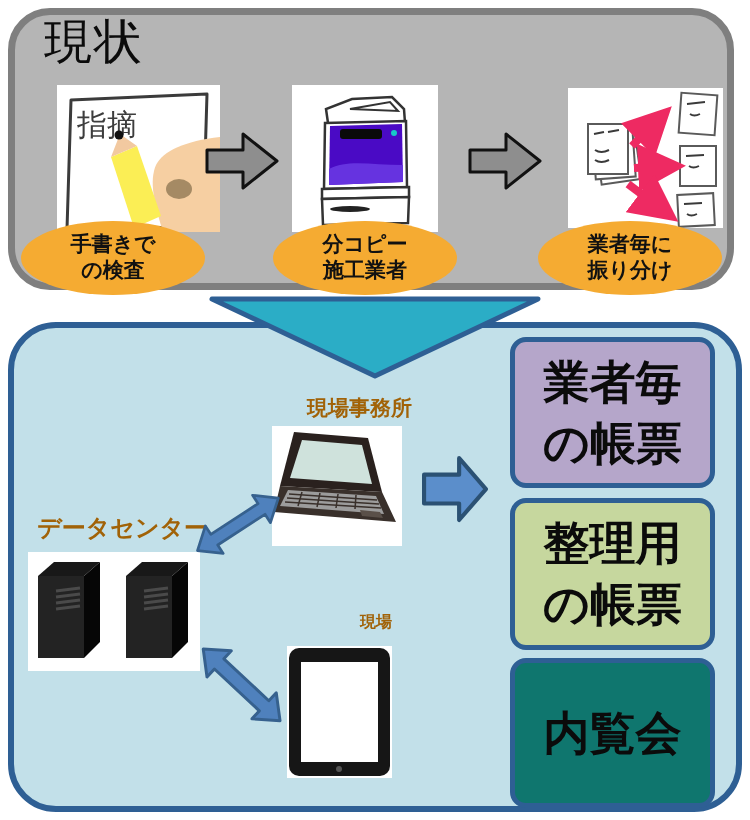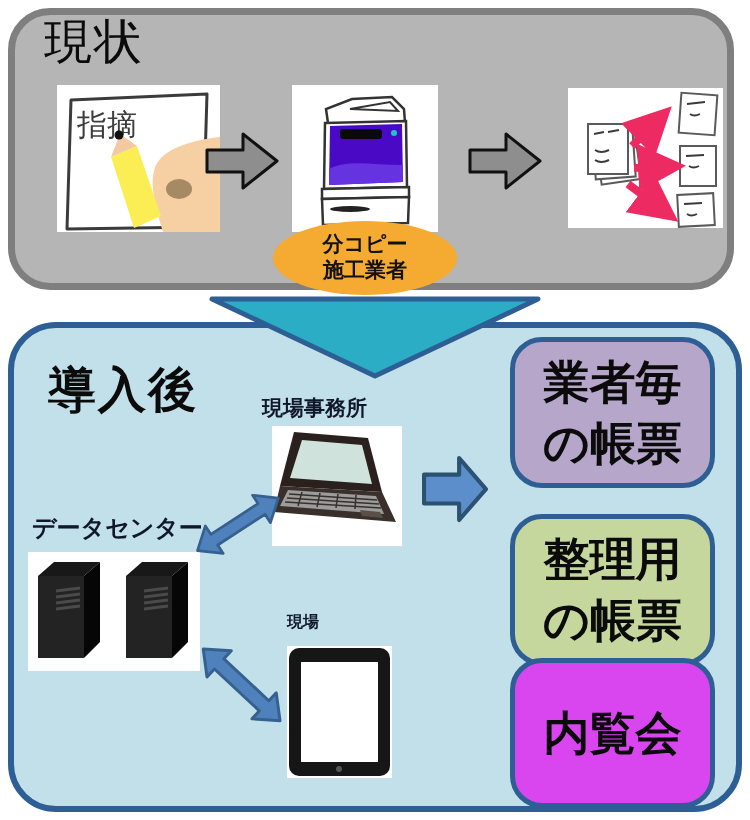--- a/index.html
+++ b/index.html
@@ -21,29 +21,29 @@
   .caption-ellipse span{display:block;font-size:21px;font-weight:bold;color:#111;line-height:1.22;}
 
   
   .transition{left:208px;top:296px;width:334px;height:84px;z-index:6;}
 
   
   .panel-after{left:8px;top:322px;width:734px;height:490px;background:#c2e0e9;
     border:6px solid #2e5f94;border-radius:48px;box-sizing:border-box;z-index:1;}
   .title-after{left:48px;top:358px;font-size:48px;font-weight:bold;color:#0b0b0b;
     letter-spacing:2px;z-index:4;}
-  .node-label{font-size:21px;font-weight:bold;color:#0f172a;text-align:left;z-index:4;font-family:Liberation Serif, serif;}
+  .node-label{font-size:21px;font-weight:bold;color:#a16207;text-align:right;z-index:4;font-family:Liberation Serif, serif;}
   .sync-arrow{z-index:5;}
-  .output-box{width:205px;height:150px;border:5px solid #2e5f94;border-radius:32px;
+  .output-box{width:205px;height:150px;border:5px solid #2e5f94;border-radius:16px;
     box-sizing:border-box;display:flex;flex-direction:column;align-items:center;
     justify-content:center;text-align:center;z-index:3;}
   .output-box span{display:block;font-size:46px;font-weight:bold;color:#0b0b0b;line-height:1.32;}
   .box-vendor{background:#b5a6ca;}
   .box-sort{background:#c6d79e;}
-  .box-open{background:#d946ef;}
+  .box-open{background:#0f766e;}
 </style>
 </head>
 <body>
 
 <div id="stage">
 
   <div class="abs panel-current"></div>
   <div class="abs title-current">現状</div>
 
   <div class="abs imgbox" style="left:32px;top:85px;width:163px;height:147px;margin-left:25px;">
@@ -116,33 +116,40 @@
         <path d="M116,116 l18,-1 M119,126 q4,3 10,0"></path>
       </g>
       <g stroke="#ee2a62" stroke-width="8" fill="none">
         <line x1="64" y1="58" x2="84" y2="38" marker-end="url(#pinkhead)"></line>
         <line x1="66" y1="80" x2="90" y2="79" marker-end="url(#pinkhead)"></line>
         <line x1="60" y1="96" x2="88" y2="117" marker-end="url(#pinkhead)"></line>
       </g>
     </svg>
   </div>
 
+  <div class="abs caption-ellipse" style="left:21px;top:221px;">
+    <span>手書きで</span>
+    <span>の検査</span>
+  </div>
   <div class="abs caption-ellipse" style="left:273px;top:221px;">
     <span>分コピー</span>
     <span>施工業者</span>
   </div>
+  <div class="abs caption-ellipse" style="left:538px;top:221px;">
+    <span>業者毎に</span>
+    <span>振り分け</span>
+  </div>
 
   <div class="abs transition">
     <svg viewBox="0 0 334 84">
         <polygon points="4,3 330,3 167,80" fill="#2badc6" stroke="#2e5f94" stroke-width="5" stroke-linejoin="round"></polygon>
       </svg>
   </div>
 
   <div class="abs panel-after"></div>
-  <div class="abs title-after">導入後</div>
 
   <div class="abs node-label" style="left:262px;top:394px;width:150px;">現場事務所</div>
   <div class="abs imgbox" style="left:272px;top:426px;width:130px;height:120px;">
     <svg viewBox="0 0 130 120">
       <rect width="130" height="120" fill="#ffffff"></rect>
       <polygon points="22,6 96,12 110,66 8,60" fill="#2a211e"></polygon>
       <polygon points="30,14 90,19 100,58 18,52" fill="#cfe2dc"></polygon>
       <polygon points="8,60 110,66 124,96 2,86" fill="#39302b"></polygon>
       <polygon points="16,64 104,70 112,88 8,80" fill="#9c9c9c"></polygon>
       <g stroke="#39302b" stroke-width="1.5">
@@ -211,21 +218,21 @@
   <div class="abs sync-arrow" style="left:422px;top:454px;width:66px;height:68px;">
     <svg viewBox="0 0 64 68">
         <polygon points="2,20 36,20 36,4 62,34 36,64 36,48 2,48" fill="#5b8ecb" stroke="#2b5173" stroke-width="4" stroke-linejoin="round"></polygon>
       </svg>
   </div>
 
   <div class="abs output-box box-vendor" style="left:510px;top:337px;height:151px;">
     <span>業者毎</span>
     <span>の帳票</span>
   </div>
-  <div class="abs output-box box-sort" style="left:510px;top:498px;height:152px;margin-top:16px;">
+  <div class="abs output-box box-sort" style="left:510px;top:498px;height:152px;">
     <span>整理用</span>
     <span>の帳票</span>
   </div>
   <div class="abs output-box box-open" style="left:510px;top:658px;height:150px;">
     <span>内覧会</span>
   </div>
 
 </div>
 
 </body></html>

